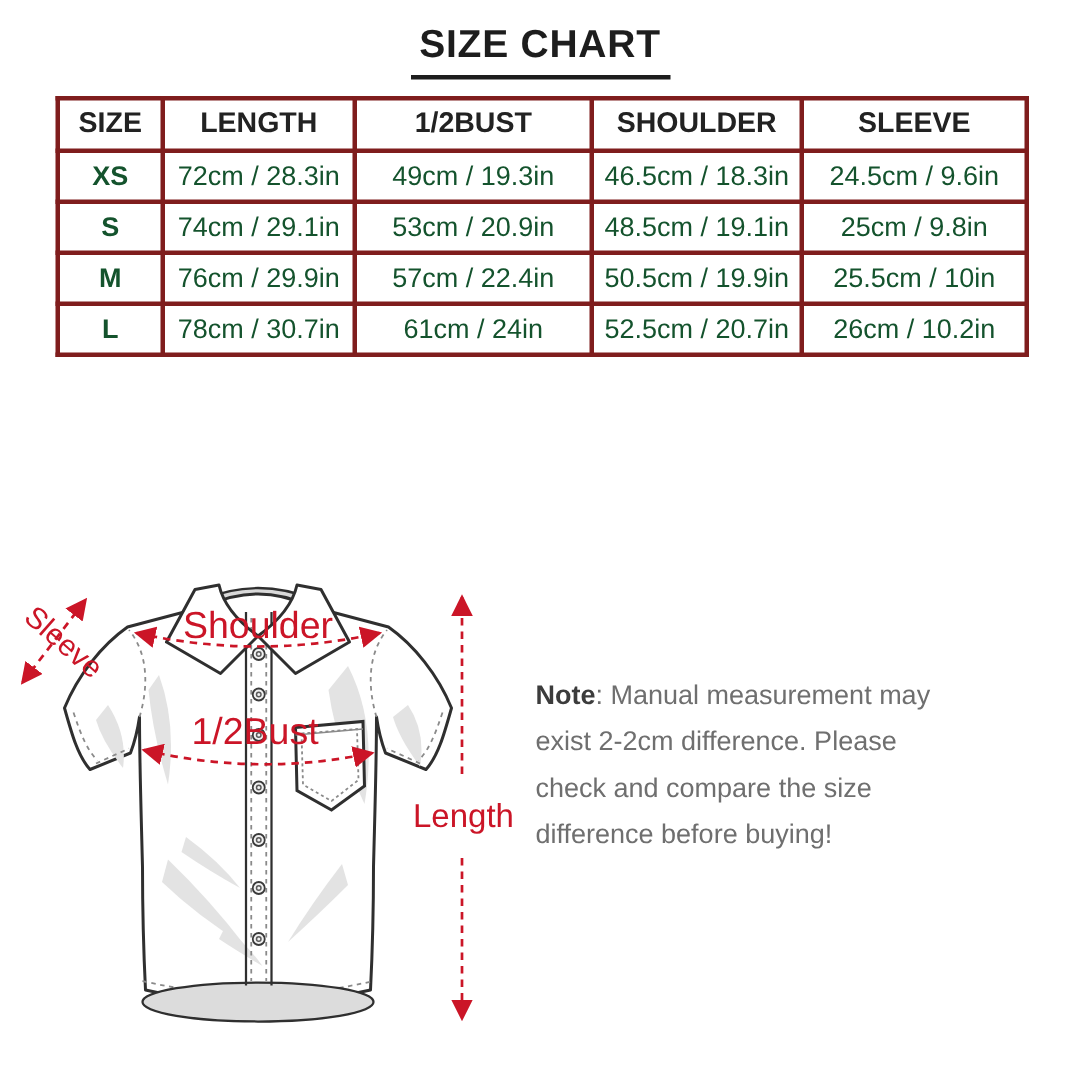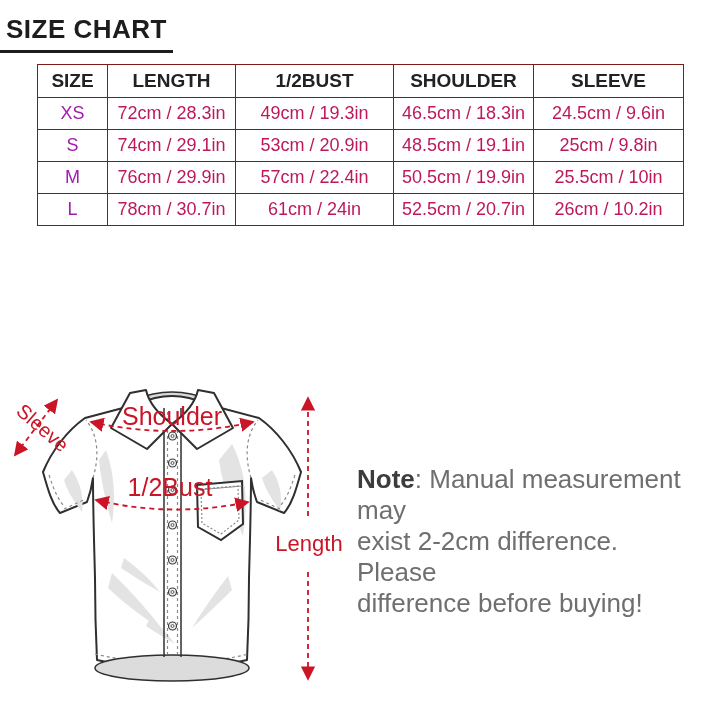--- a/index.html
+++ b/index.html
@@ -1,37 +1,37 @@
 <!DOCTYPE html>
 <html><head>
 <meta charset="utf-8">
 <style>
   html,body{margin:0;padding:0;background:#fff}
   .canvas{position:relative;width:720px;height:720px;background:#ffffff;
           font-family:"Liberation Sans",sans-serif;overflow:hidden}
 
   
-  .title-wrap{position:absolute;top:14px;left:0;width:100%;text-align:left}
+  .title-wrap{position:absolute;top:14px;left:0;width:100%;text-align:center}
   .title{display:inline-block;margin:0;font-size:26px;font-weight:bold;letter-spacing:.5px;
          color:#1d1d1d;border-bottom:3px solid #1d1d1d;padding:0 6px 5px}
 
   
   .size-table{position:absolute;left:37px;top:64px;width:646px;
               border-collapse:collapse;table-layout:fixed}
-  .size-table th,.size-table td{border:1px solid #7f1d1d;text-align:center;
+  .size-table th,.size-table td{border:3px solid #7f1d1d;text-align:center;
               vertical-align:middle;padding:0;overflow:hidden;white-space:nowrap}
   .size-table th{height:32px;font-size:19px;font-weight:bold;color:#222}
-  .size-table td{height:31px;font-size:18px;color:#be185d}
-  .size-table td.size{font-weight:normal;color:#a21caf}
+  .size-table td{height:31px;font-size:18px;color:#14532d}
+  .size-table td.size{font-weight:bold;color:#14532d}
 
   
   .shirt-svg{position:absolute;left:0;top:378px;width:350px;height:332px}
 
   
-  .note{position:absolute;left:357px;top:464px;width:330px;font-size:26px;
+  .note{position:absolute;left:357px;top:448px;width:330px;font-size:18px;
         line-height:31px;color:#6f6f6f}
   .note b{color:#3c3c3c;font-weight:bold}
 </style>
 </head>
 <body>
 
 <div class="canvas">
 
   <div class="title-wrap">
     <h1 class="title">SIZE CHART</h1>
@@ -188,16 +188,17 @@
       <text transform="translate(15,35) rotate(41)" font-size="20">Sleeve</text>
       <text x="172" y="47" text-anchor="middle" font-size="25">Shoulder</text>
       <text x="170" y="118" text-anchor="middle" font-size="25">1/2Bust</text>
       <text x="309" y="173" text-anchor="middle" font-size="22">Length</text>
     </g>
   </svg>
 
   <div class="note">
     <div><b>Note</b><span>: Manual measurement may</span></div>
     <div>exist 2-2cm difference. Please</div>
+    <div>check and compare the size</div>
     <div>difference before buying!</div>
   </div>
 
 </div>
 
 </body></html>

